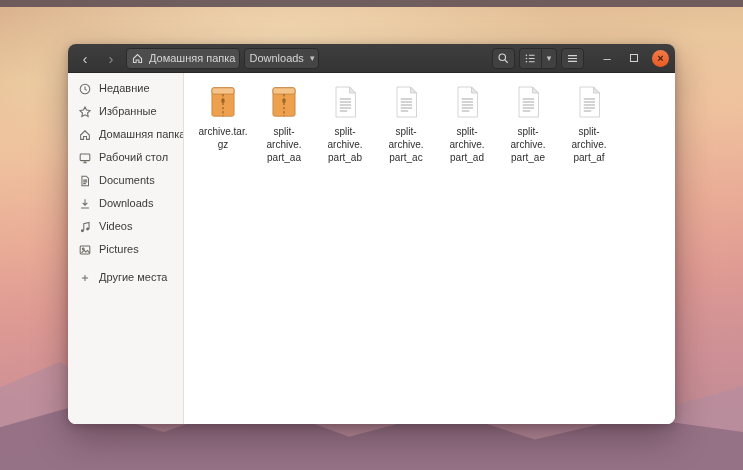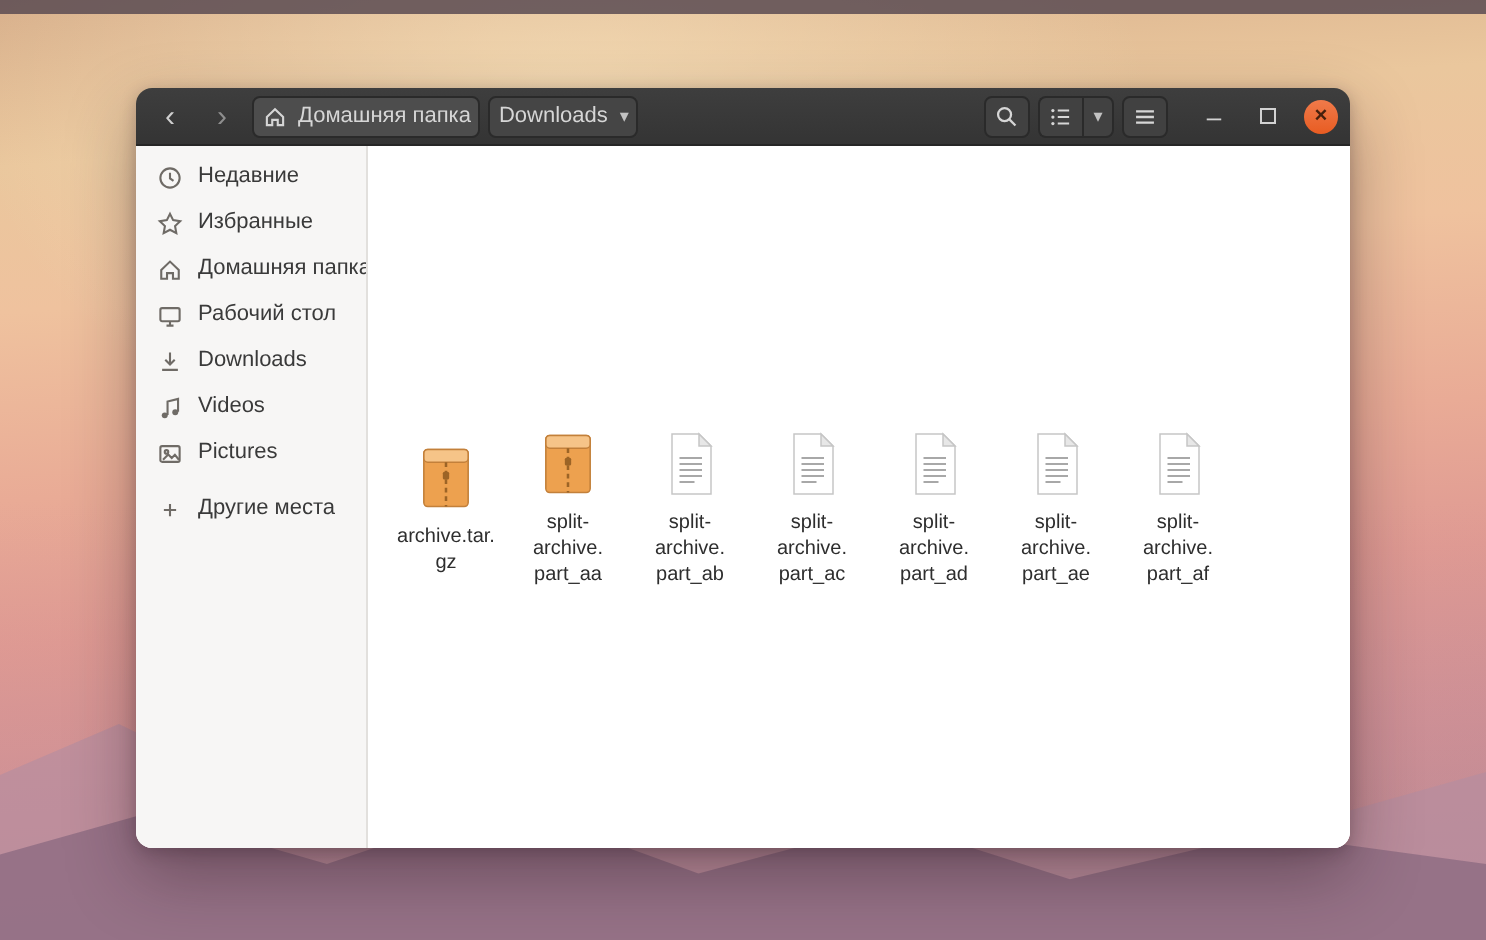--- a/index.html
+++ b/index.html
@@ -68,21 +68,21 @@
     width:116px; flex:0 0 116px; background:#f7f6f5; border-right:1px solid #e2e0dd;
     padding-top:9px; overflow:hidden;
   }
   .side-item{
     height:23px; padding:0 10px; display:flex; align-items:flex-start; gap:7px;
     color:#3a3a3a; font-size:11px; cursor:default; white-space:nowrap;
   }
   .side-item .sicon{ color:#6f6b66; display:flex; flex:0 0 auto; }
   .side-item.other{ margin-top:5px; }
 
-  .content{ flex:1; background:#fff; padding:8px 6px 0 9px; display:flex; align-items:center; }
+  .content{ flex:1; background:#fff; padding:8px 6px 0 9px; display:flex; align-items:flex-start; }
   .file{
     width:60px; margin-right:1px; display:flex; flex-direction:column; align-items:center; gap:2px;
     cursor:default;
   }
   .ficon{ width:40px; height:42px; display:flex; align-items:center; justify-content:center; }
   .flabel{
     font-size:10px; color:#2e2e2e; text-align:center; line-height:1.3;
     white-space:pre-line; max-width:58px; word-break:break-word;
   }
 </style>
@@ -200,20 +200,29 @@
         <div class="side-item">
           <span class="sicon">
             <svg width="14" height="14" viewBox="0 0 16 16" fill="none" stroke="currentColor" stroke-width="1.2">
               <rect x="2.5" y="3.5" width="11" height="7.5" rx="1"></rect>
                 <path d="M6 13.5h4M8 11v2.5"></path>
             </svg>
           </span>
           <span>Рабочий стол</span>
         </div>
 
+        <div class="side-item">
+          <span class="sicon">
+            <svg width="14" height="14" viewBox="0 0 16 16" fill="none" stroke="currentColor" stroke-width="1.2">
+              <path d="M4.5 2.5h5L12 5v8.5H4.5z"></path>
+                <path d="M6 7h4.5M6 9h4.5M6 11h3"></path>
+            </svg>
+          </span>
+          <span>Documents</span>
+        </div>
 
         <div class="side-item">
           <span class="sicon">
             <svg width="14" height="14" viewBox="0 0 16 16" fill="none" stroke="currentColor" stroke-width="1.2">
               <path d="M8 2.5V9M5.3 6.7L8 9.4l2.7-2.7M3.5 12.5h9"></path>
             </svg>
           </span>
           <span>Downloads</span>
         </div>
 

